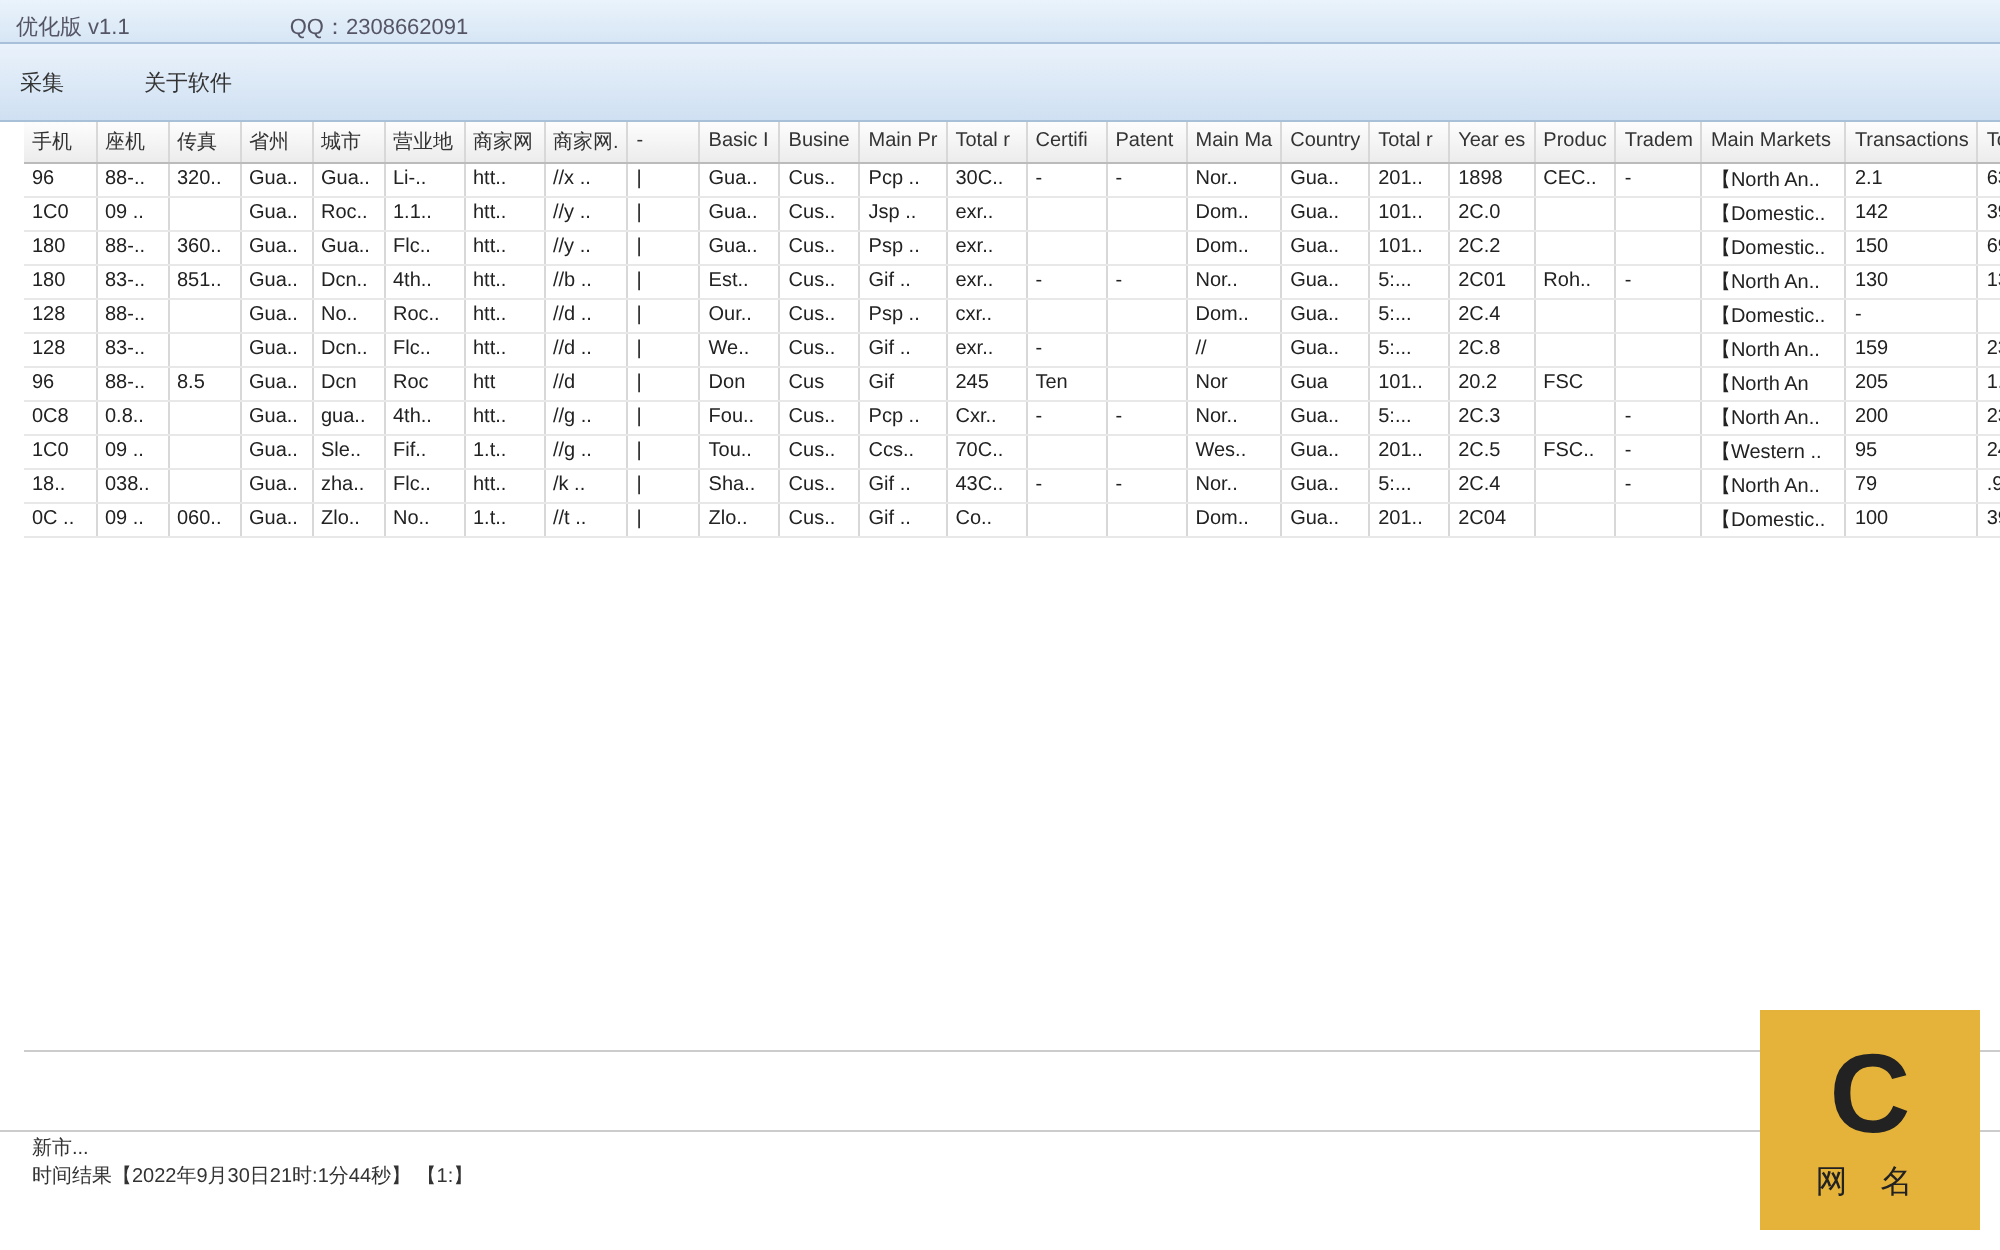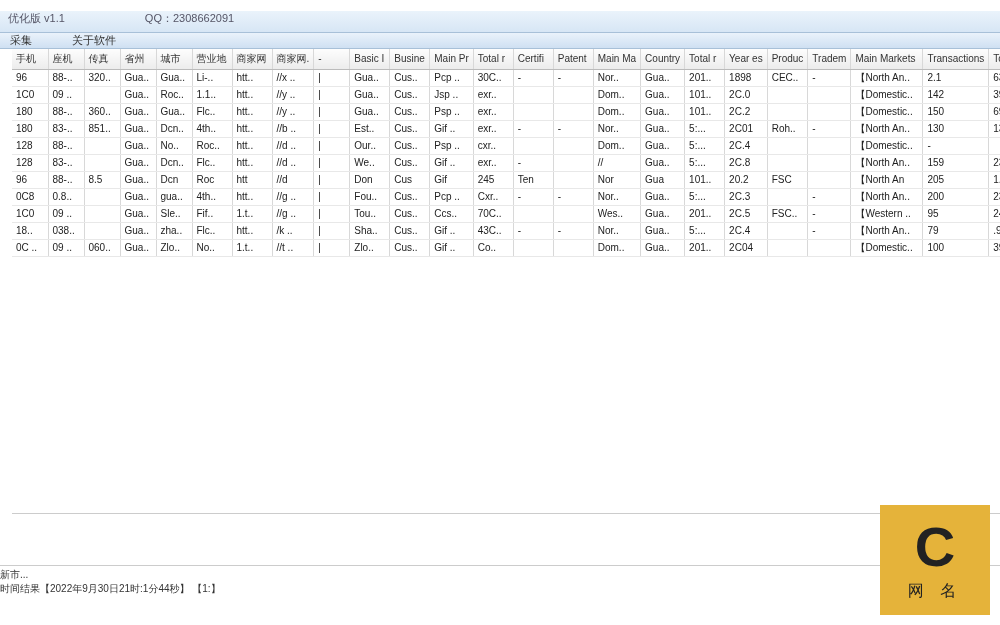--- a/index.html
+++ b/index.html
@@ -10,29 +10,28 @@
       width: 1000px;
       height: 625px;
       overflow: hidden;
       position: relative;
     }
     .titlebar {
       height: 22px;
       background: linear-gradient(#eaf3fb, #d7e6f5);
       border-bottom: 1px solid #a8c0d8;
       display: flex;
-      align-items: flex-start;
+      align-items: flex-end;
       padding: 0 8px;
       color: #556;
       font-size: 11px;
-      margin-top: 11px;
     }
     .titlebar .title { margin-right: 80px; }
     .menubar {
-      height: 16px;
+      height: 39px;
       background: linear-gradient(#eaf2fb, #cfe0f2);
       border-bottom: 1px solid #a8c0d8;
       display: flex;
       align-items: center;
       padding: 0 10px;
       gap: 40px;
       color: #333;
     }
     .menubar span { cursor: pointer; }
     .table-wrap {
@@ -70,21 +69,21 @@
     .col-markets { width: 72px; }
     .col-trans { width: 56px; }
     .statusbar {
       position: absolute;
       bottom: 0;
       left: 0;
       right: 0;
       height: 60px;
       background: #fff;
       border-top: 1px solid #ccc;
-      padding: 2px 0;
+      padding: 2px 16px;
       font-size: 10px;
       color: #333;
       line-height: 14px;
     }
     .logo {
       position: absolute;
       right: 10px;
       bottom: 10px;
       width: 110px;
       height: 110px;

